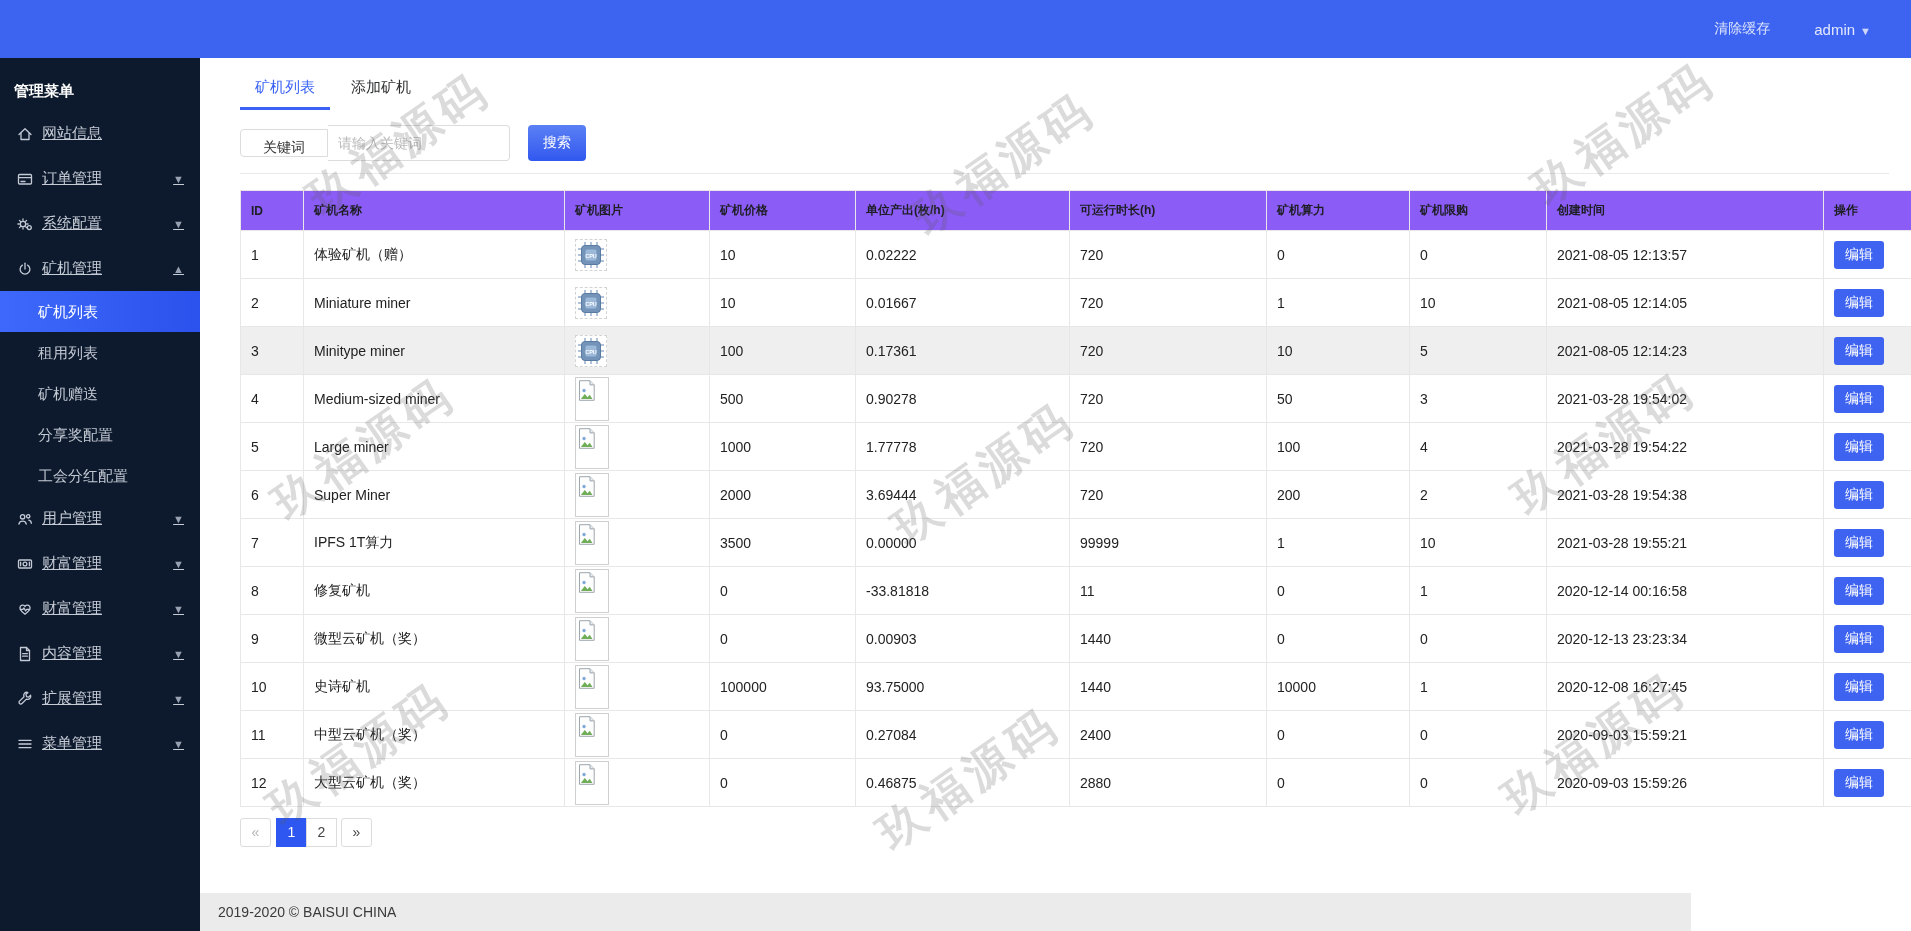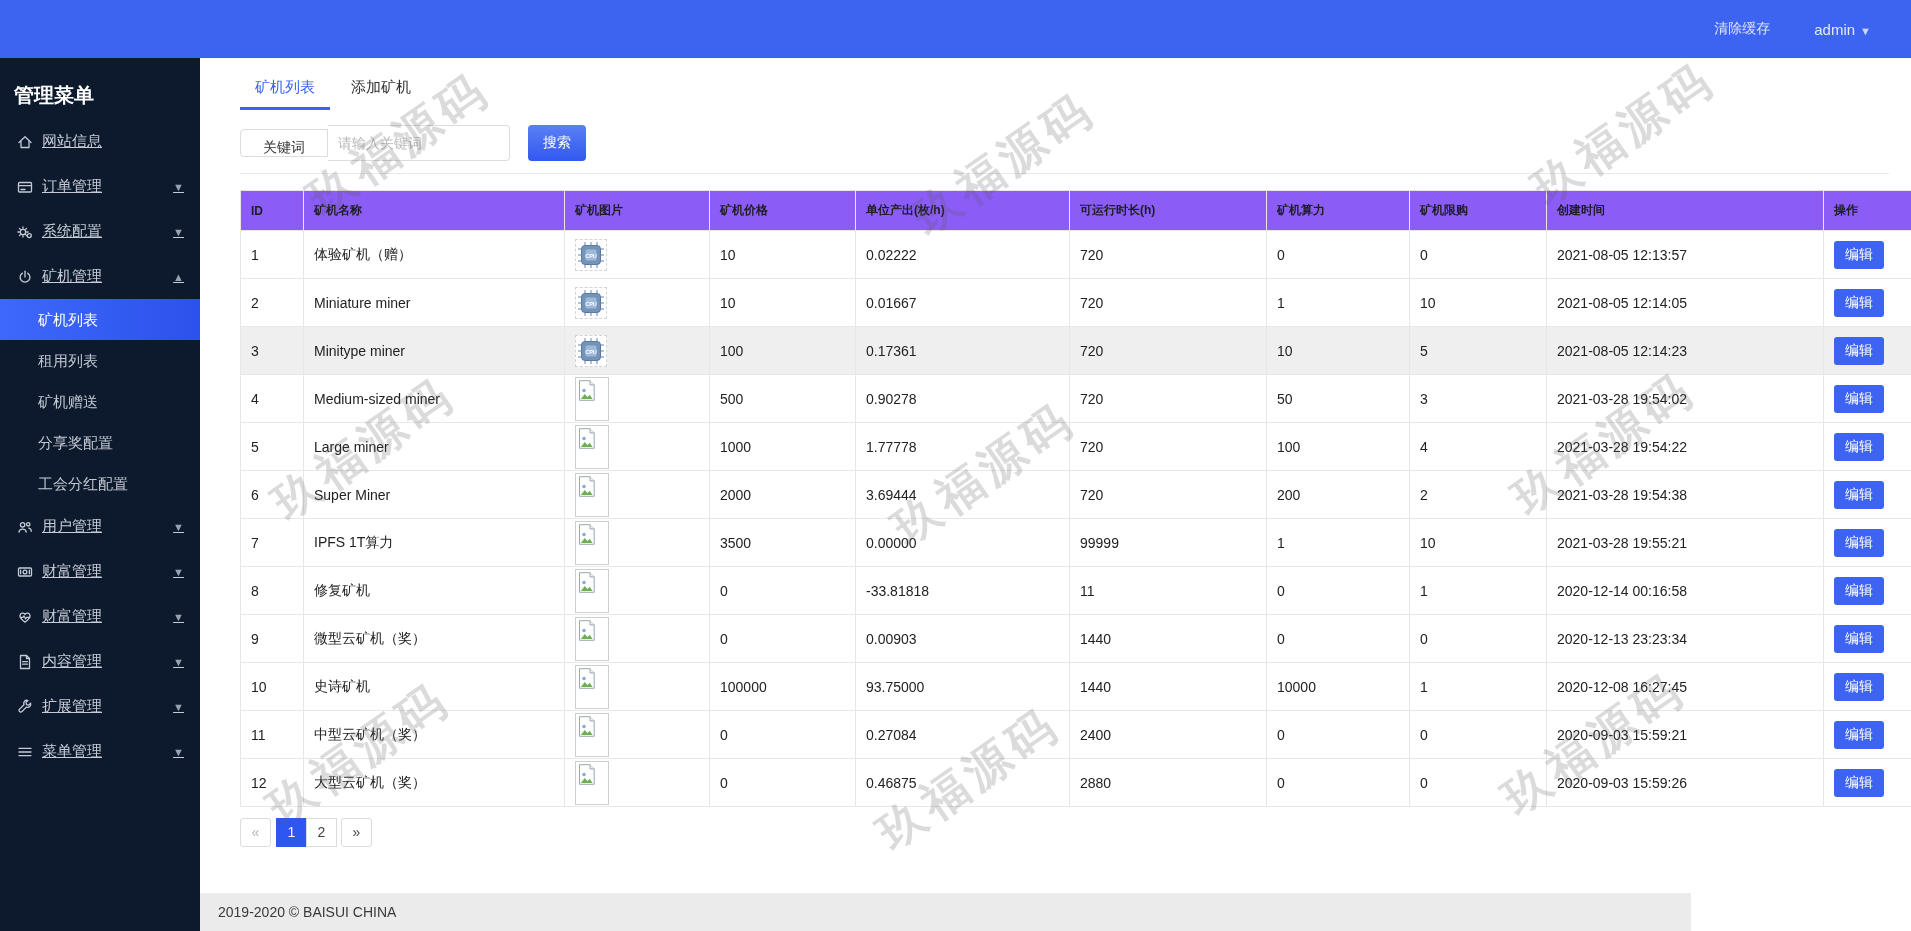--- a/index.html
+++ b/index.html
@@ -8,21 +8,21 @@
 
   
   .topbar { position:absolute; left:0; top:0; width:1911px; height:58px; background:#3d64f1; z-index:30;
             display:flex; align-items:center; justify-content:flex-end; padding-right:40px; }
   .top-link { color:rgba(255,255,255,.82); font-size:14px; margin-left:44px; cursor:pointer; }
   .top-user { color:rgba(255,255,255,.85); font-size:15px; margin-left:44px; cursor:pointer; }
   .top-user .caret { font-size:11px; margin-left:5px; color:rgba(255,255,255,.75); }
 
   
   .sidebar { position:absolute; left:0; top:58px; width:200px; height:873px; background:#0d1a2d; z-index:20; }
-  .side-header { color:#ffffff; font-size:20px; font-weight:bold; padding:24px 0 10px 14px; }
+  .side-header { color:#ffffff; font-size:15px; font-weight:bold; padding:24px 0 10px 14px; }
   .side-item { height:45px; display:flex; align-items:center; padding:0 16px 0 14px; cursor:pointer; color:#c6ccd6; font-size:15px;text-decoration:underline; }
   .side-icon { width:22px; display:inline-flex; justify-content:center; margin-right:6px; flex:none; }
   .side-icon svg { width:16px; height:16px; }
   .side-label { flex:1; }
   .side-caret { color:#97a1b1; font-size:11px; }
   .side-subitem { height:41px; line-height:41px; padding-left:38px; color:#c2c8d2; font-size:15px; cursor:pointer; }
   .side-subitem.active { background:linear-gradient(90deg,#3e68fb,#2b52ec); color:#fff; }
 
   
   .main { position:absolute; left:200px; top:58px; width:1711px; height:873px; background:#fff; overflow:hidden; }

